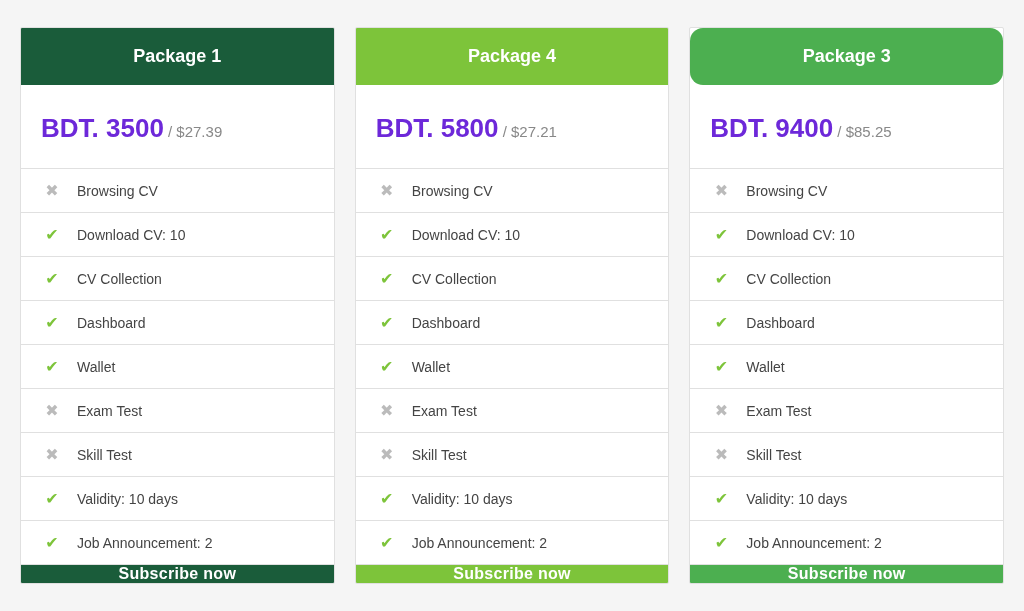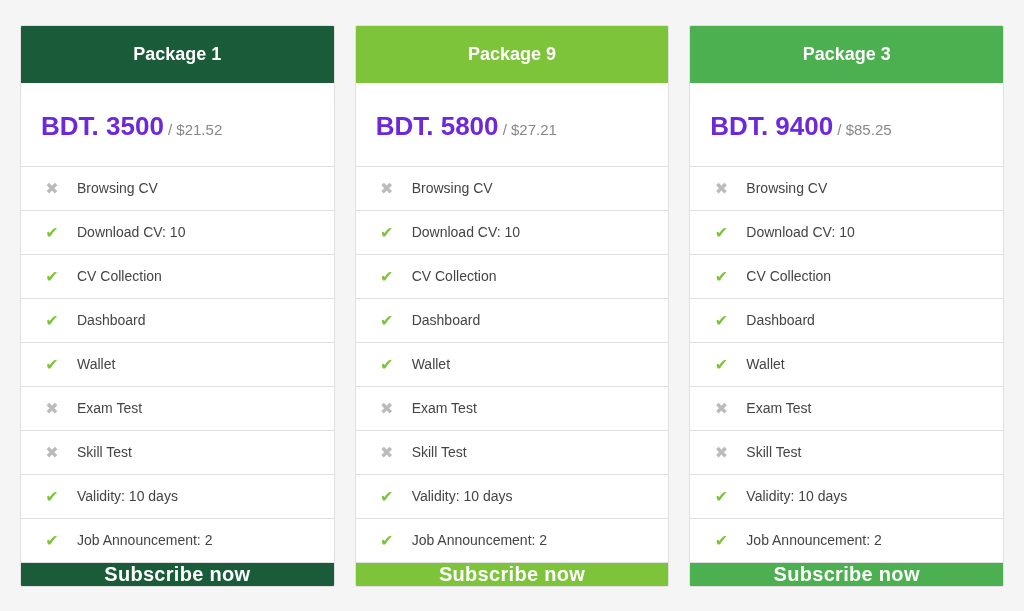--- a/index.html
+++ b/index.html
@@ -29,21 +29,21 @@
     }
     .package-header {
       padding: 18px 6px;
       text-align: center;
       color: #fff;
       font-size: 18px;
       font-weight: bold;
     }
     .header-dark { background: #1a5c3a; }
     .header-light-green { background: #7dc43a; }
-    .header-green { background: #4caf50; }
+    .header-green { background: #4caf50; border-radius: 13px; }
     .package-price {
       padding: 28px 20px 24px 20px;
       border-bottom: 1px solid #e0e0e0;
     }
     .price-main {
       font-size: 26px;
       font-weight: bold;
       color: #6d28d9;
       text-align: right;
     }
@@ -71,38 +71,38 @@
       font-size: 16px;
       flex-shrink: 0;
       text-align: center;
     }
     .icon-check { color: #7dc43a; }
     .icon-cross { color: #bbb; }
     .subscribe-btn {
       display: block;
       width: 100%;
       text-align: center;
-      font-size: 20px;
+      font-size: 16px;
       font-weight: bold;
       color: #fff;
       border: none;
       cursor: pointer;
       letter-spacing: 0.3px;
     }
     .btn-dark { background: #1a5c3a; }
     .btn-light-green { background: #7dc43a; }
     .btn-green { background: #4caf50; }
   </style>
 </head>
 <body>
 
 <div class="pricing-container">
 <div class="package-card">
       <div class="package-header header-dark">Package 1</div>
-      <div class="package-price"><span class="price-main">BDT. 3500</span><span class="price-secondary"> / $21.52</span></div>
+      <div class="package-price"><span class="price-main">BDT. 3500</span><span class="price-secondary"> / $27.39</span></div>
       <div class="feature-list">
         <div class="feature-item">
           <span class="feature-icon icon-cross">✖</span>
           <span>Browsing CV</span>
         </div>
         <div class="feature-item">
           <span class="feature-icon icon-check">✔</span>
           <span>Download CV: 10</span>
         </div>
         <div class="feature-item">
@@ -130,21 +130,21 @@
           <span>Validity: 10 days</span>
         </div>
         <div class="feature-item">
           <span class="feature-icon icon-check">✔</span>
           <span>Job Announcement: 2</span>
         </div>
       </div>
       <button class="subscribe-btn btn-dark">Subscribe now</button>
     </div>
     <div class="package-card">
-      <div class="package-header header-light-green">Package 9</div>
+      <div class="package-header header-light-green">Package 4</div>
       <div class="package-price"><span class="price-main">BDT. 5800</span><span class="price-secondary"> / $27.21</span></div>
       <div class="feature-list">
         <div class="feature-item">
           <span class="feature-icon icon-cross">✖</span>
           <span>Browsing CV</span>
         </div>
         <div class="feature-item">
           <span class="feature-icon icon-check">✔</span>
           <span>Download CV: 10</span>
         </div>

